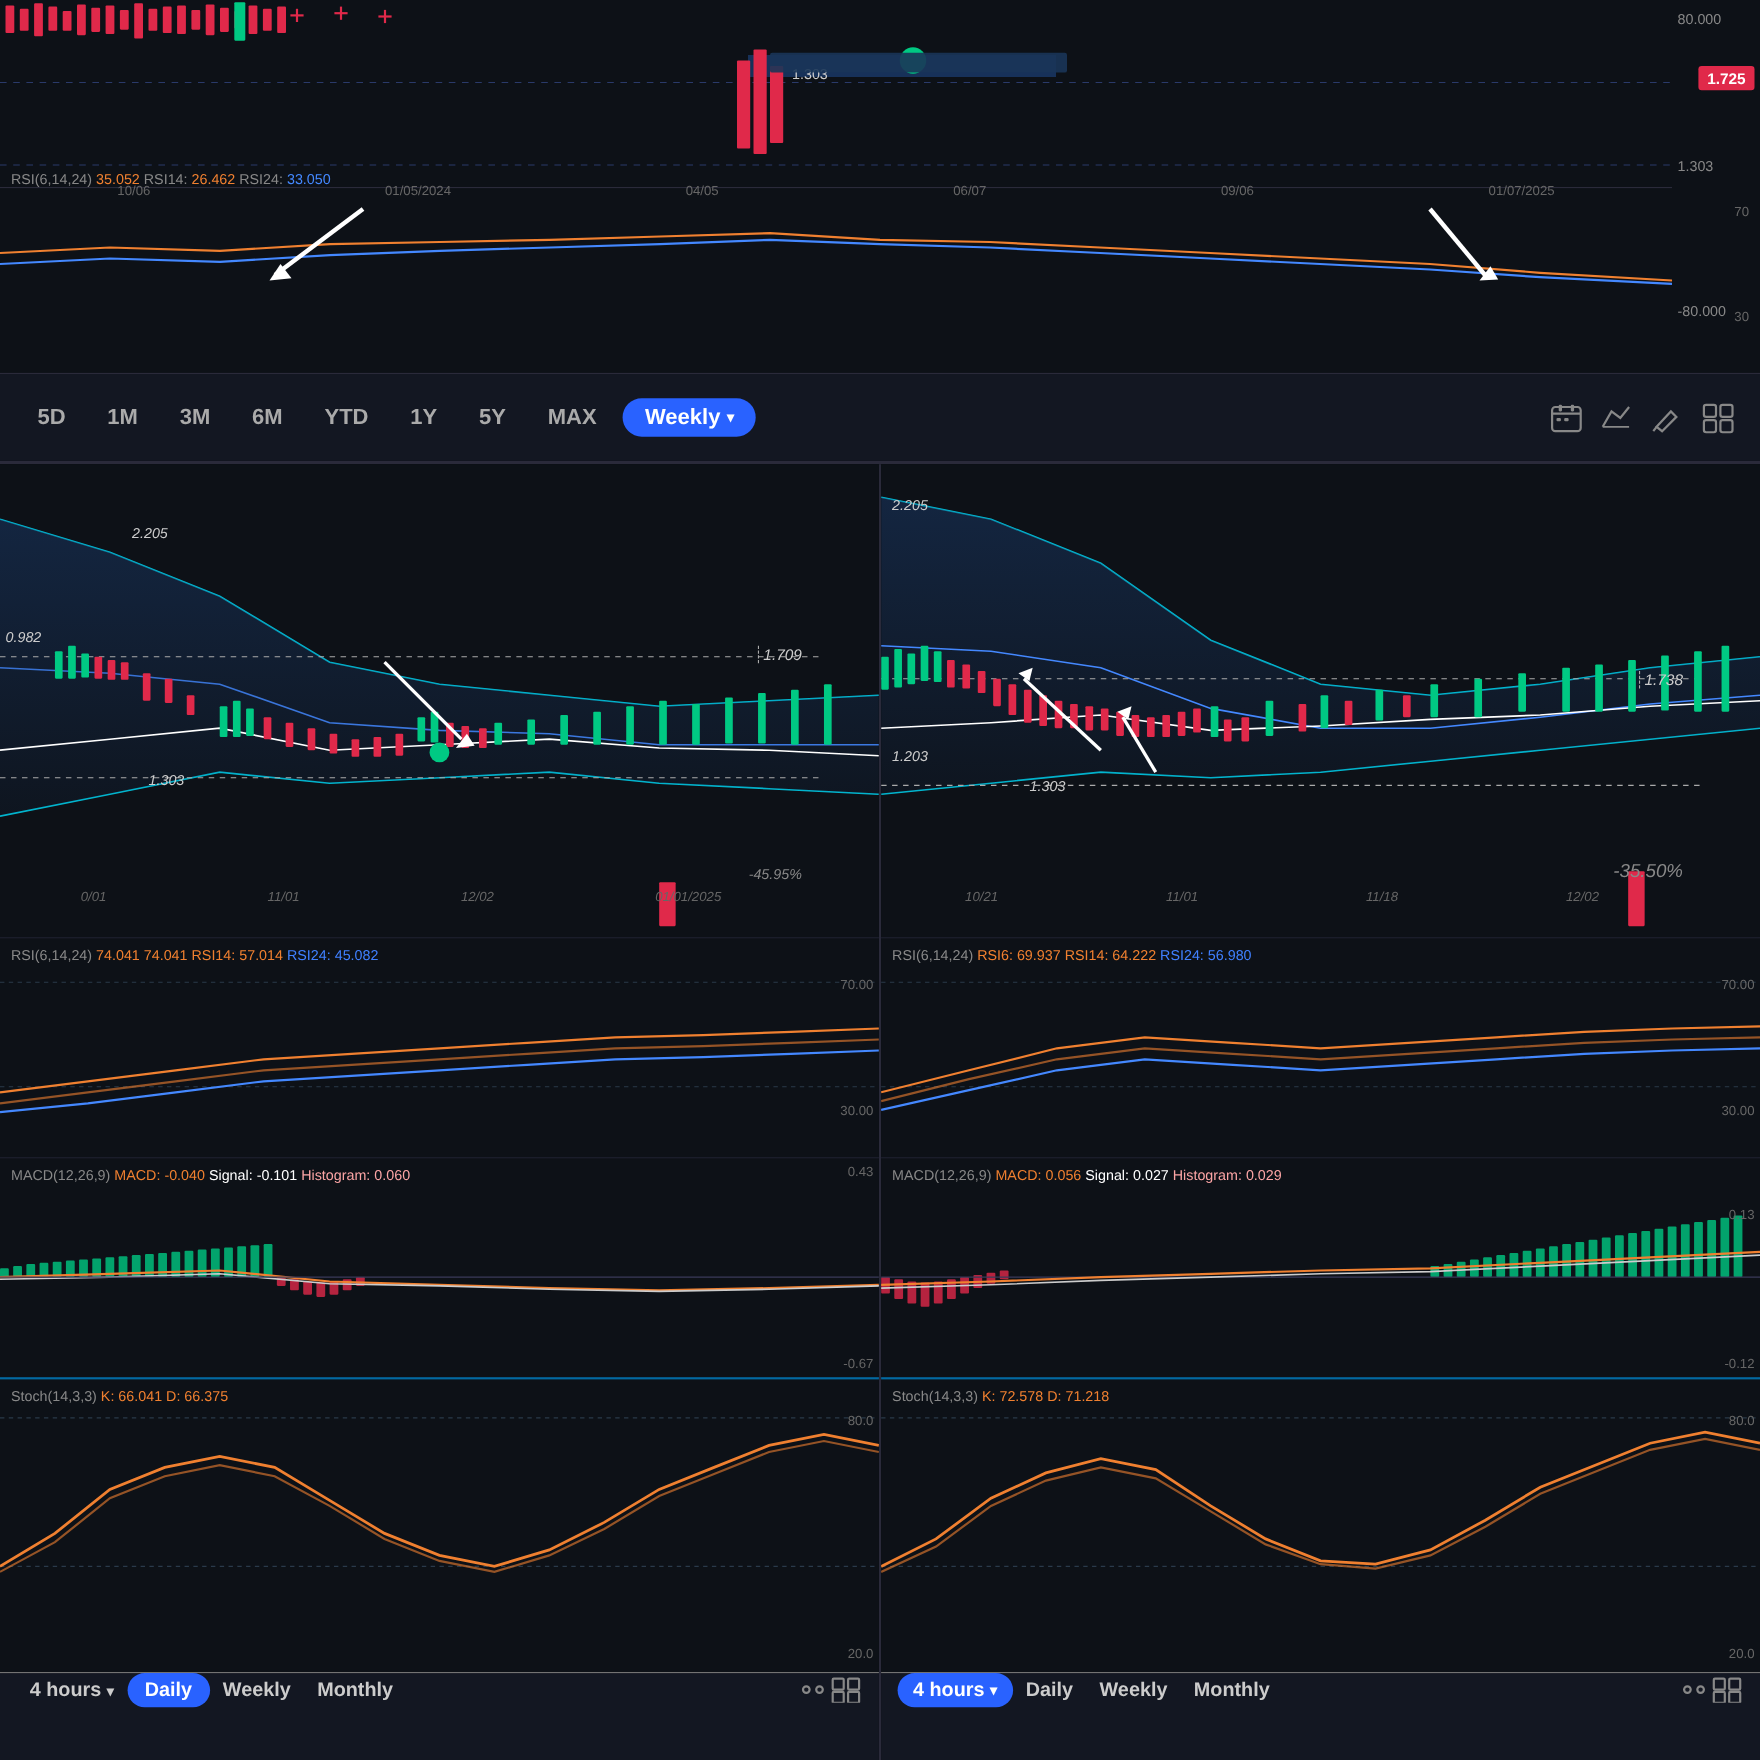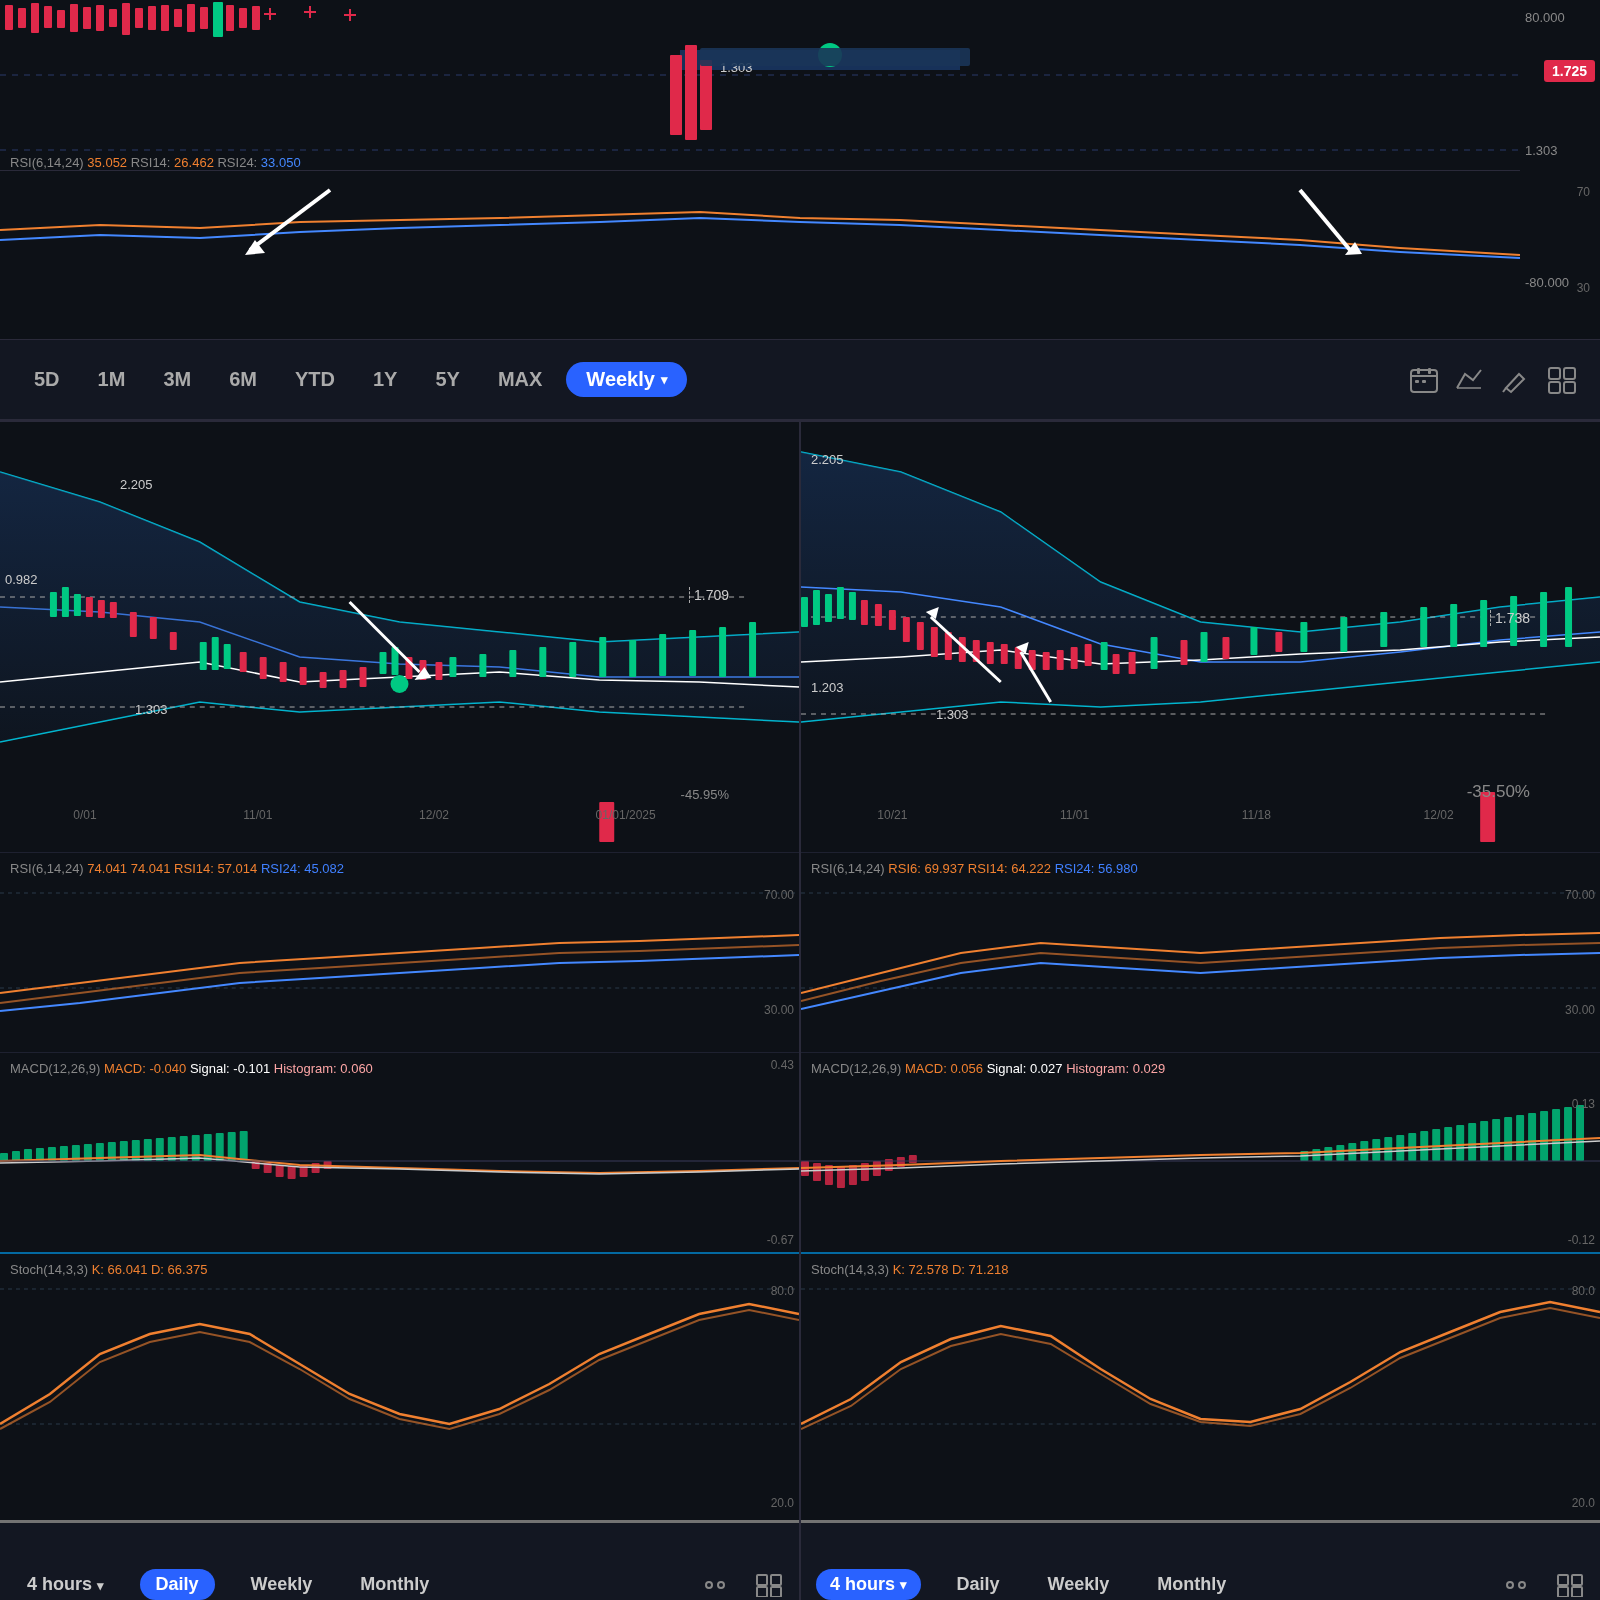--- a/index.html
+++ b/index.html
@@ -122,20 +122,21 @@
     .panel:first-child {
       border-right: 2px solid #2a2a3a;
     }
 
     
     .panel-chart {
       height: 430px;
       position: relative;
       overflow: hidden;
       background: #0d1117;
+      font-style: italic;
     }
 
     .panel-rsi {
       height: 200px;
       position: relative;
       background: #0d1117;
       border-top: 1px solid #1e2130;
     }
 
     .panel-macd {
@@ -149,24 +150,24 @@
       height: 230px;
       position: relative;
       background: #0d1117;
       border-top: 2px solid #0369a1;
       flex: 1;
     }
 
     .panel-toolbar {
       height: 80px;
       background: #131722;
-      border-top: 3px solid #737373;
-      display: flex;
-      align-items: flex-end;
-      gap: 24px;
+      border-top: 1px solid #737373;
+      display: flex;
+      align-items: flex-start;
+      gap: 0;
       padding: 0 15px;
     }
 
     .ptb-btn {
       color: #ccc;
       font-size: 18px;
       font-weight: 600;
       padding: 5px 12px;
       border-radius: 6px;
       cursor: pointer;
@@ -315,20 +316,28 @@
 
     <div style="position:absolute;bottom:130px;left:10px;font-size:13px;color:#888;">
       <span>RSI(6,14,24)</span>
       <span style="color:#f08030;">35.052</span>
       <span style="color:#888;"> RSI14:</span>
       <span style="color:#f08030;">26.462</span>
       <span style="color:#888;"> RSI24:</span>
       <span style="color:#4488ff;">33.050</span>
     </div>
 
+    <div style="position:absolute;bottom:120px;left:0;right:80px;display:flex;justify-content:space-around;font-size:12px;color:#666;">
+      <span>10/06</span>
+      <span>01/05/2024</span>
+      <span>04/05</span>
+      <span>06/07</span>
+      <span>09/06</span>
+      <span>01/07/2025</span>
+    </div>
 
     <div style="position:absolute;bottom:0;right:5px;height:120px;display:flex;flex-direction:column;justify-content:space-between;font-size:12px;color:#666;padding:5px;">
       <span>70</span>
       <span>30</span>
     </div>
 
     <svg class="arrow-svg" width="400" height="200" style="left:150px;top:170px;">
       <line x1="180" y1="20" x2="100" y2="80" stroke="white" stroke-width="4"></line>
       <polygon points="95,85 105,70 115,83" fill="white"></polygon>
     </svg>

